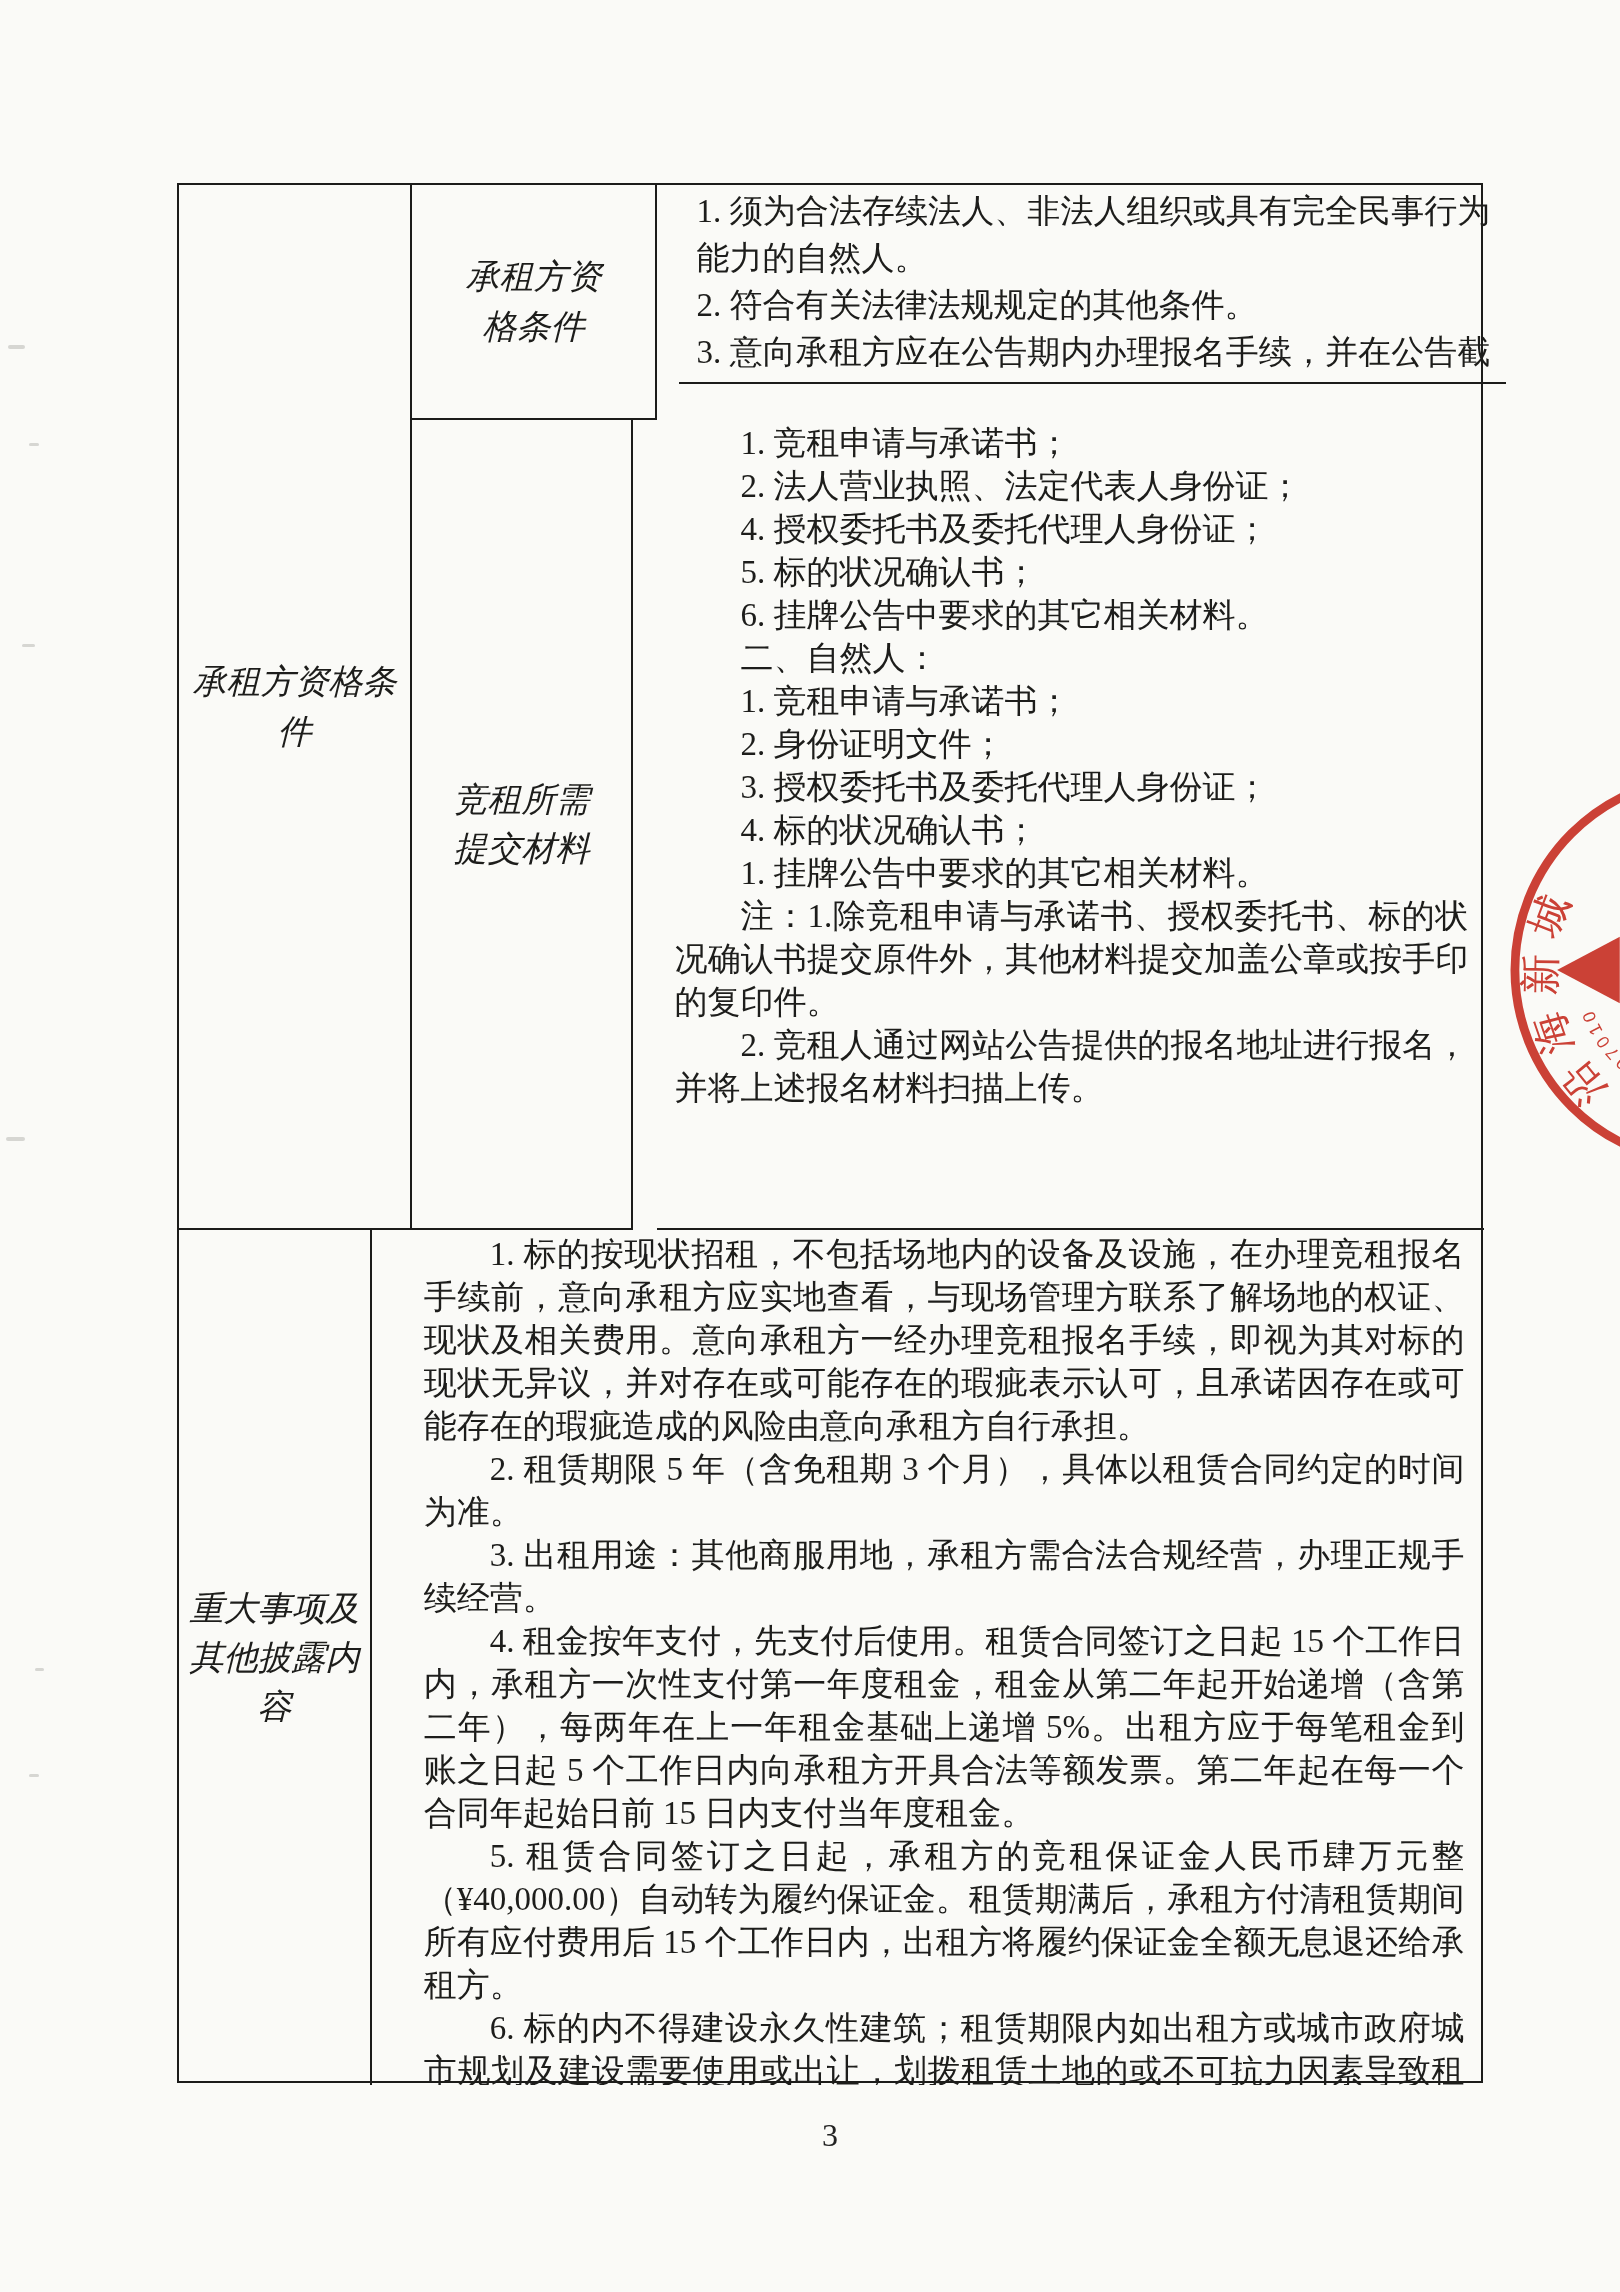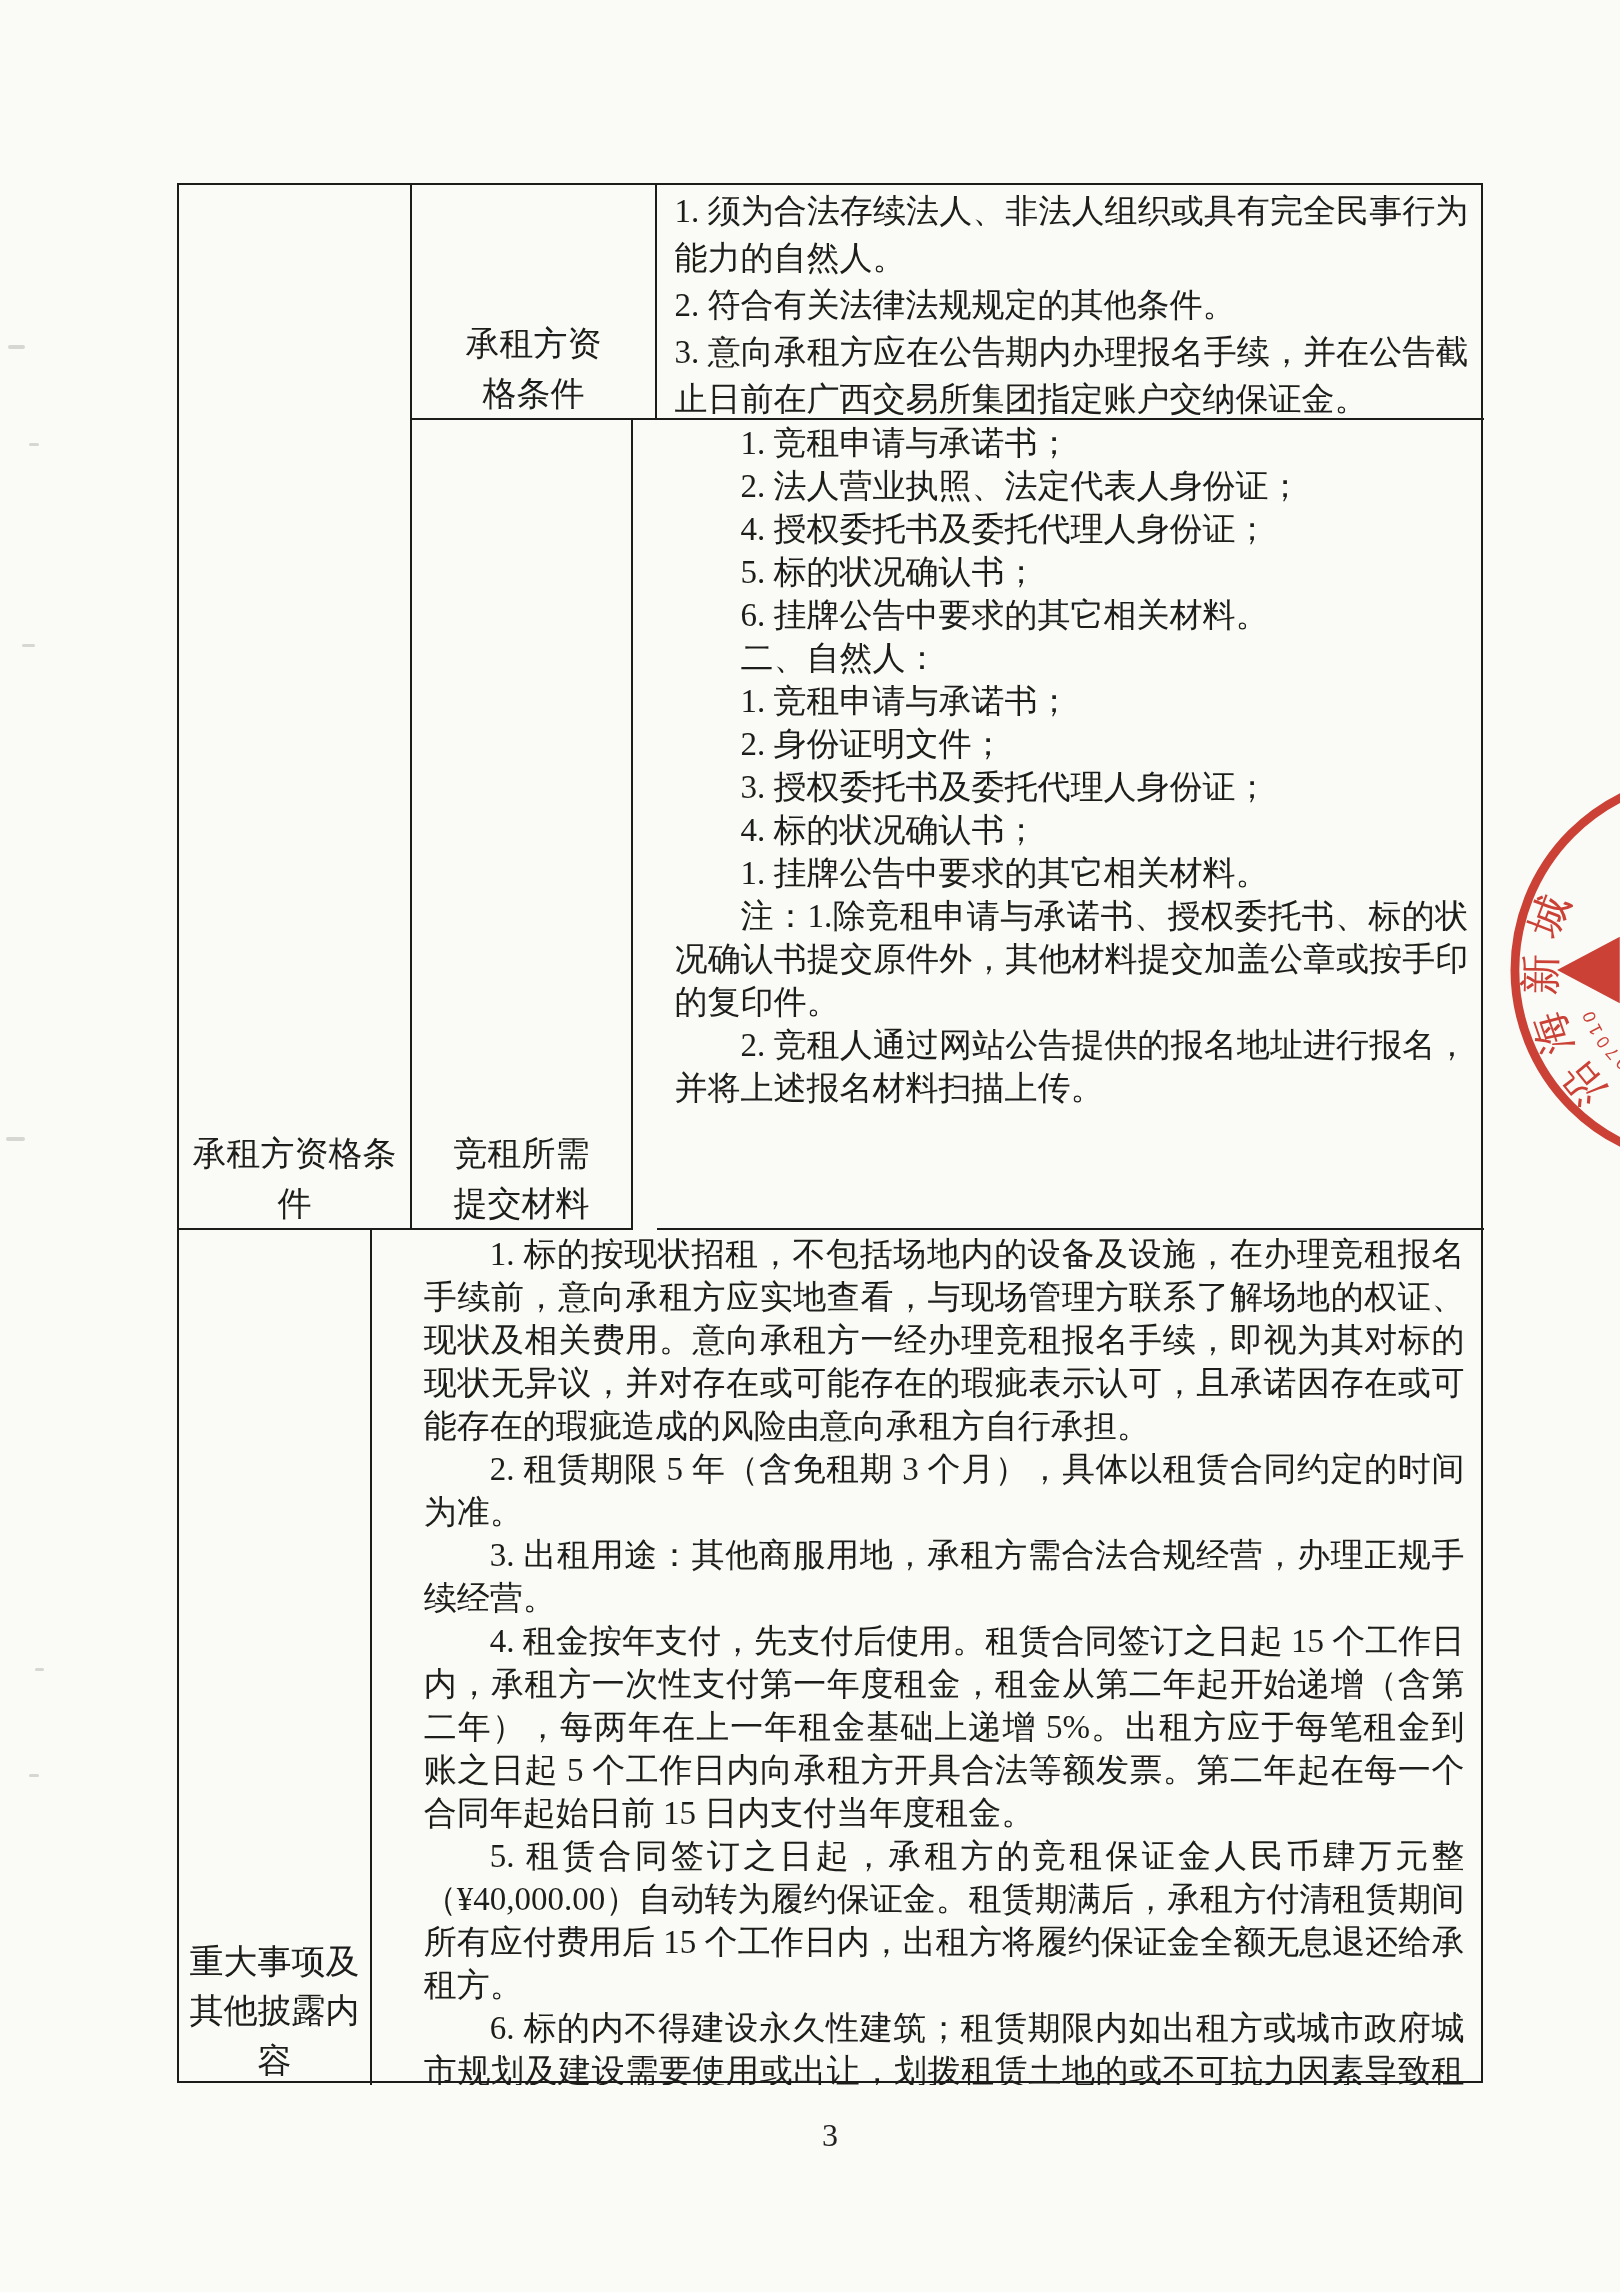--- a/index.html
+++ b/index.html
@@ -17,27 +17,27 @@
     width:1306px;height:1900px;
     border:2.9px solid #1c1c1a;
     box-sizing:border-box;
     background:transparent;
   }
   .cell{position:absolute;box-sizing:border-box;}
   .b-right{border-right:2px solid #1c1c1a;}
   .b-bottom{border-bottom:2px solid #1c1c1a;}
   .cell-a12{left:0;top:0;width:233px;height:1045px;}
   .cell-b1 {left:233px;top:0;width:245px;height:235px;}
-  .cell-c1 {left:478px;top:0;width:827px;height:235px;}
+  .cell-c1 {left:500px;top:0;width:827px;height:199px;}
   .cell-b2 {left:233px;top:235px;width:221px;height:810px;}
   .cell-c2 {left:478px;top:235px;width:827px;height:810px;}
   .cell-a3 {left:0;top:1045px;width:193px;height:855px;}
   .cell-c3 {left:233px;top:1045px;width:1072px;height:855px;}
   
-  .hd{display:flex;align-items:flex-end;justify-content:center;text-align:center;}
+  .hd{display:flex;align-items:center;justify-content:center;text-align:center;font-style:italic;}
   .hd span{display:inline-block;font-size:34px;line-height:1.45;}
   .w6{width:6.25em;}
   .w4{width:4.2em;}
   
   .content{text-align:justify;overflow:hidden;}
   .content p{margin:0;}
   .c1-content{padding:2.9px 15.7px 0 17.6px;font-size:33px;line-height:47px;}
   .c2-content{padding:2px 15.7px 0 17.6px;font-size:33px;line-height:43px;}
   .c3-content{padding:2.9px 19.6px 0 11.8px;font-size:33px;line-height:43px;}
   .ind{text-indent:2em;}

